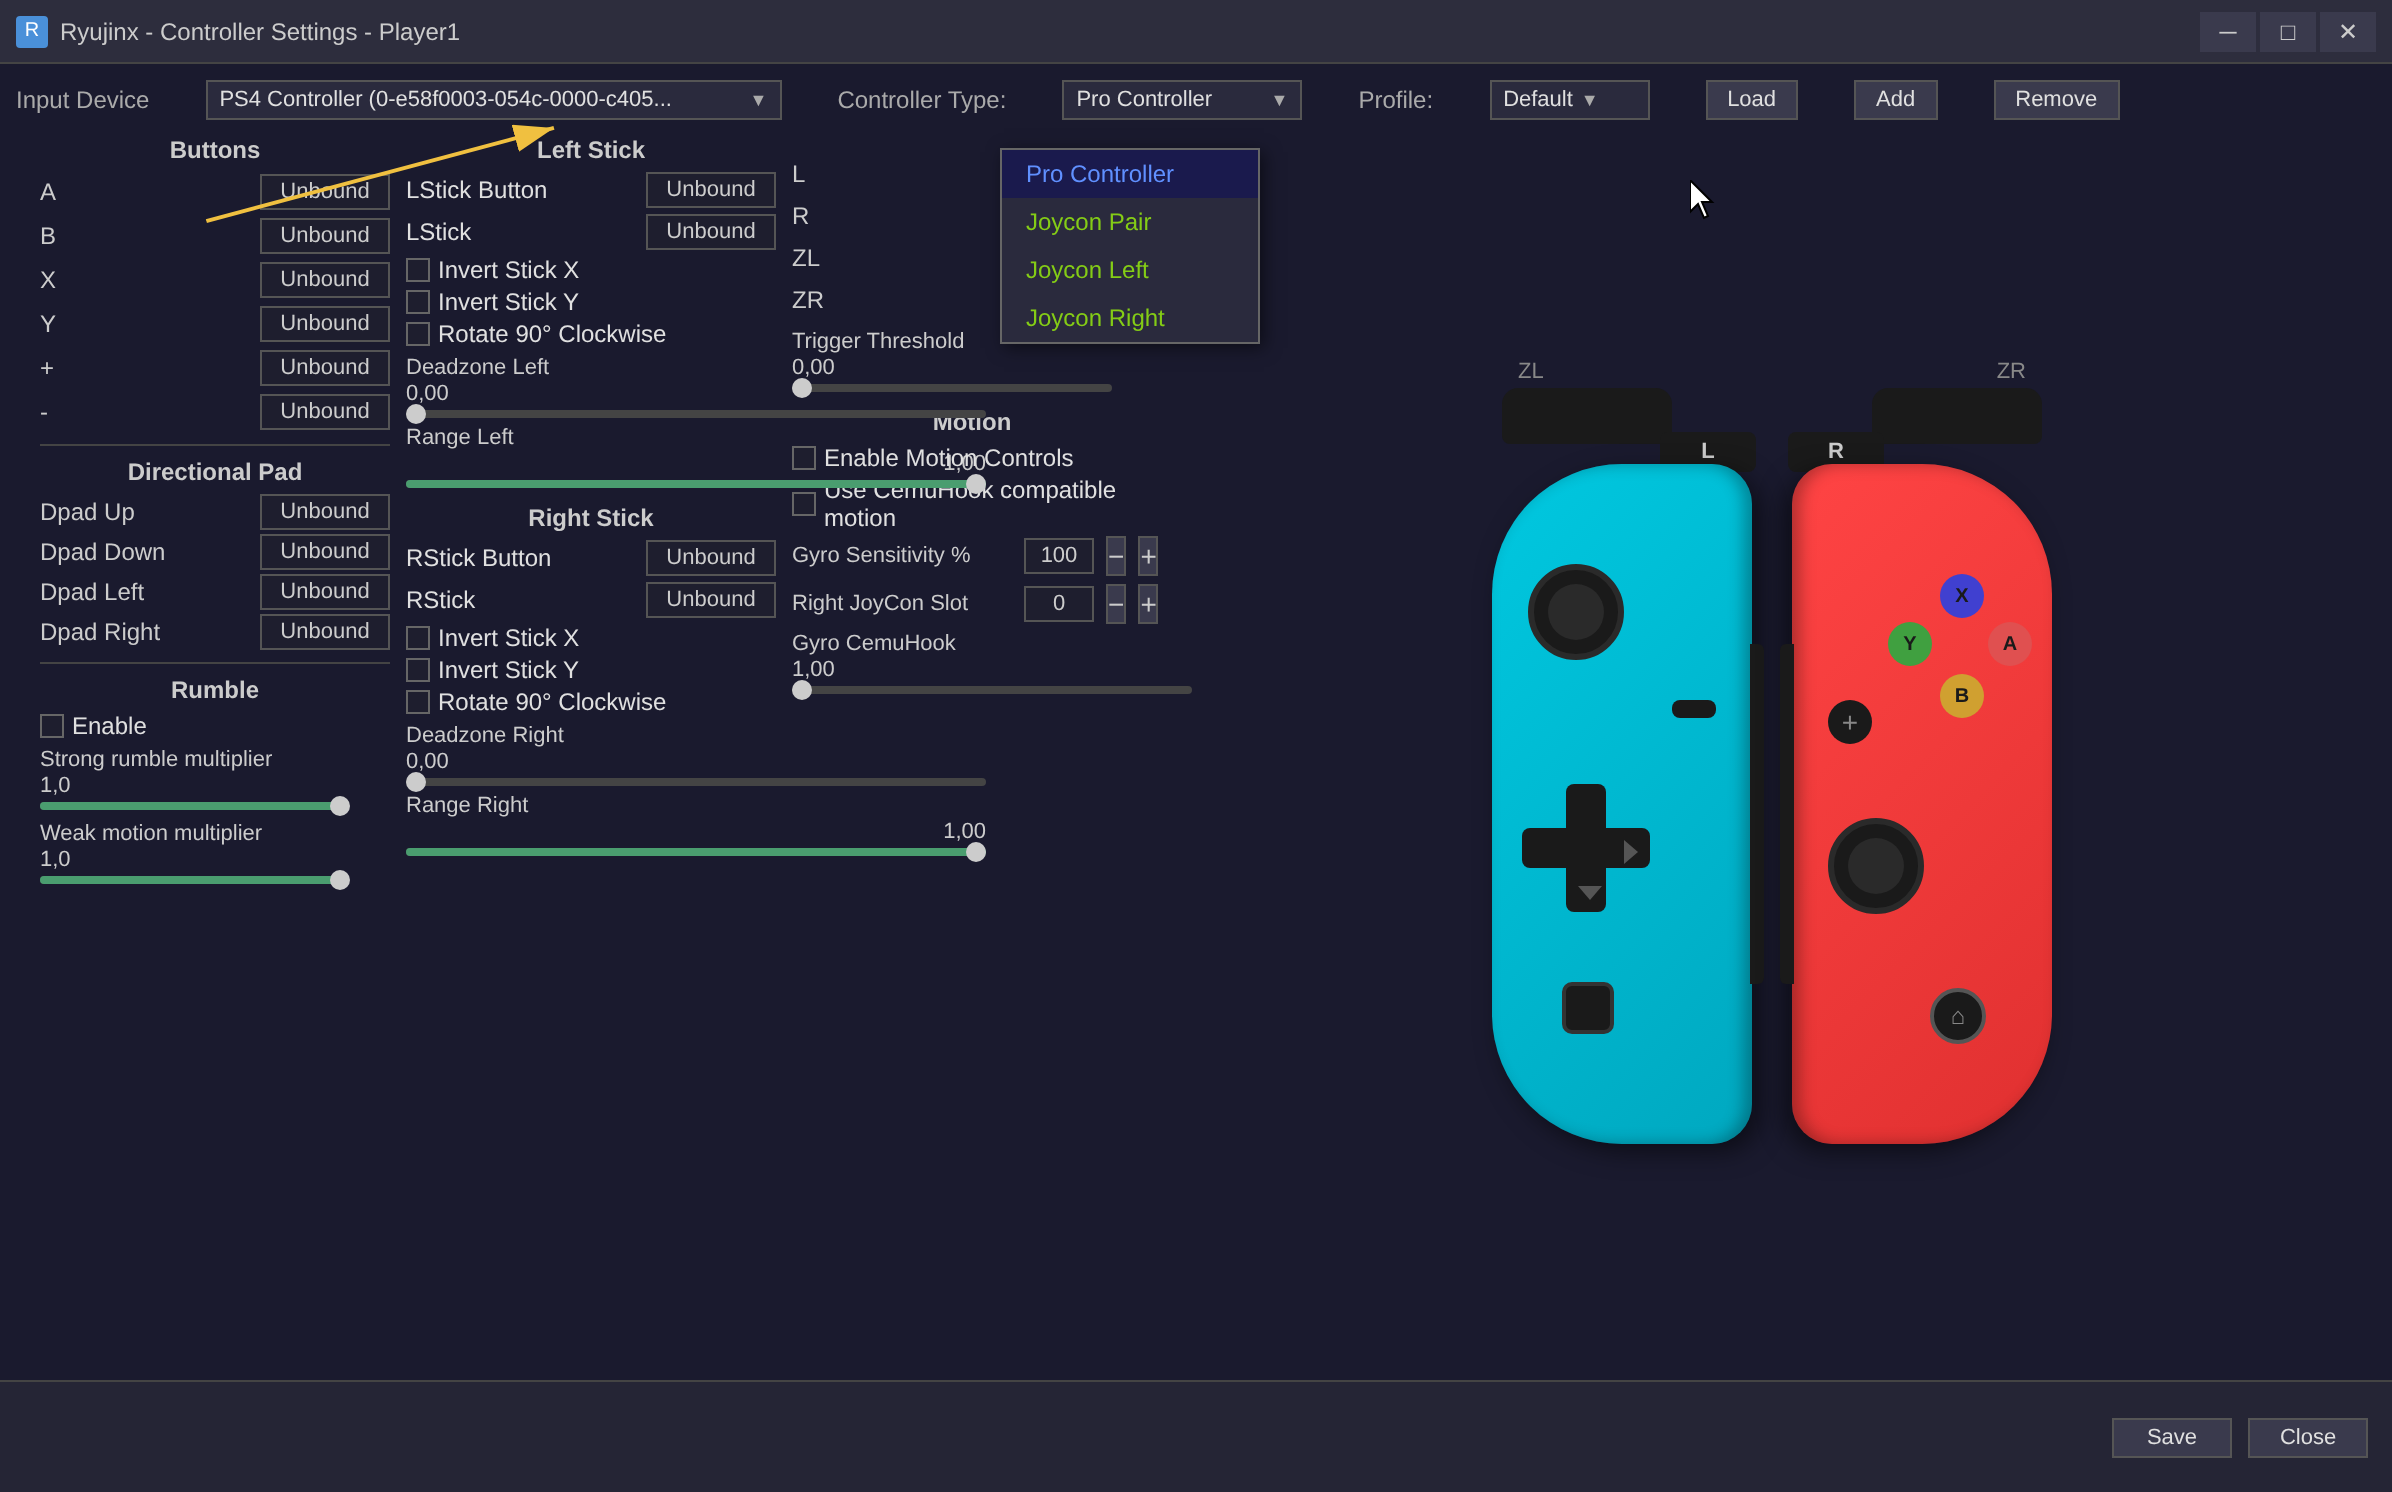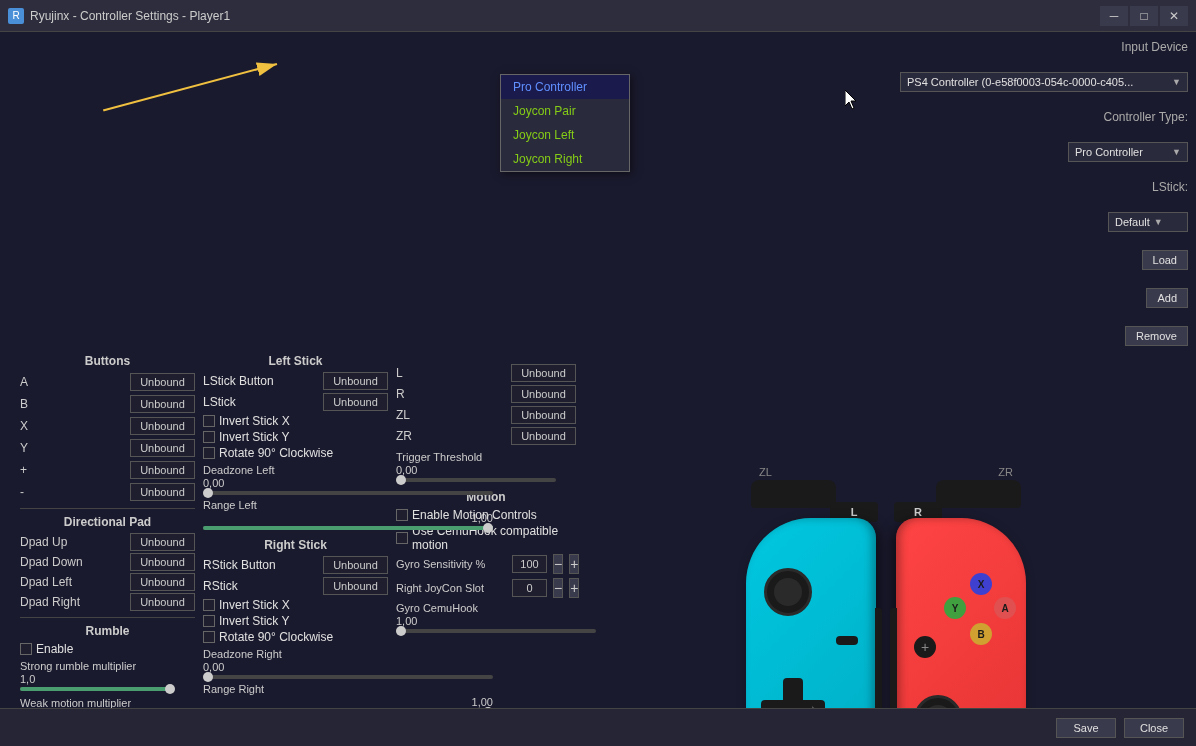--- a/index.html
+++ b/index.html
@@ -58,25 +58,24 @@
     
     .main-content {
       padding: 8px;
       height: calc(746px - 32px - 40px);
       position: relative;
     }
 
     
     .top-bar {
       display: flex;
-      align-items: flex-end;
-      gap: 18px;
+      align-items: center;
+      gap: 28px;
       margin-bottom: 8px;
       flex-wrap: wrap;
-      flex-direction: column;
     }
     .label-text {
       color: #aaa;
       font-size: 12px;
     }
     .input-device-select {
       background: #2a2a3d;
       border: 1px solid #555;
       color: #e0e0e0;
       padding: 3px 6px;
@@ -384,21 +383,21 @@
     .btn-b { background: #d0a030; bottom: 0; right: 24px; }
     .btn-x { background: #4040d0; top: 0; right: 24px; }
     .btn-y { background: #40a040; top: 24px; left: 0; }
 
     
     .bottom-bar {
       position: absolute;
       bottom: 0;
       left: 0;
       right: 0;
-      height: 38px;
+      height: 56px;
       background: #252535;
       border-top: 1px solid #444;
       display: flex;
       align-items: center;
       justify-content: flex-end;
       padding: 0 12px;
       gap: 8px;
     }
 
     
@@ -462,21 +461,21 @@
     <span class="label-text">Input Device</span>
     <div class="input-device-select">
       <span>PS4 Controller (0-e58f0003-054c-0000-c405...</span>
       <span class="dropdown-arrow">▼</span>
     </div>
     <span class="label-text">Controller Type:</span>
     <div class="controller-type-select">
       <span>Pro Controller</span>
       <span class="dropdown-arrow">▼</span>
     </div>
-    <span class="label-text">LStick:</span>
+    <span class="label-text">Profile:</span>
     <div class="profile-select">
       <span>Default</span>
       <span class="dropdown-arrow">▼</span>
     </div>
     <button class="profile-btn">Load</button>
     <button class="profile-btn">Add</button>
     <button class="profile-btn">Remove</button>
   </div>
 
   <div class="dropdown-menu">

